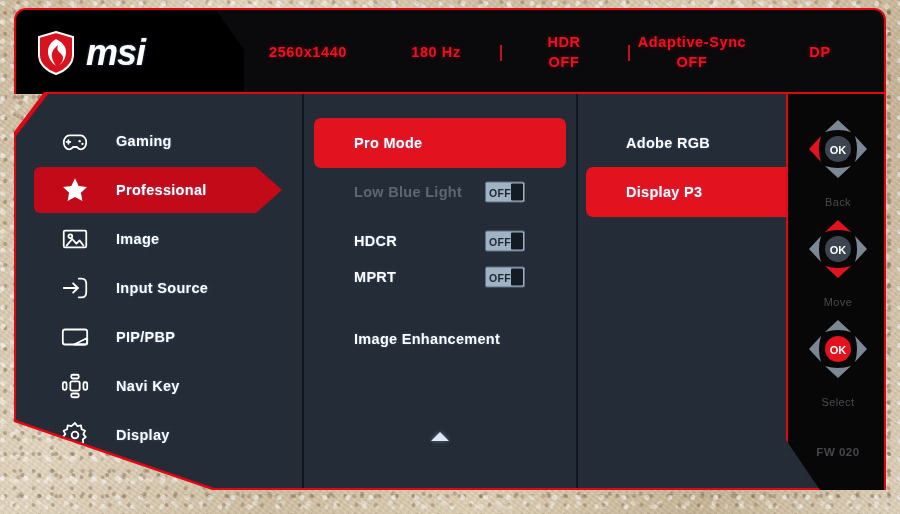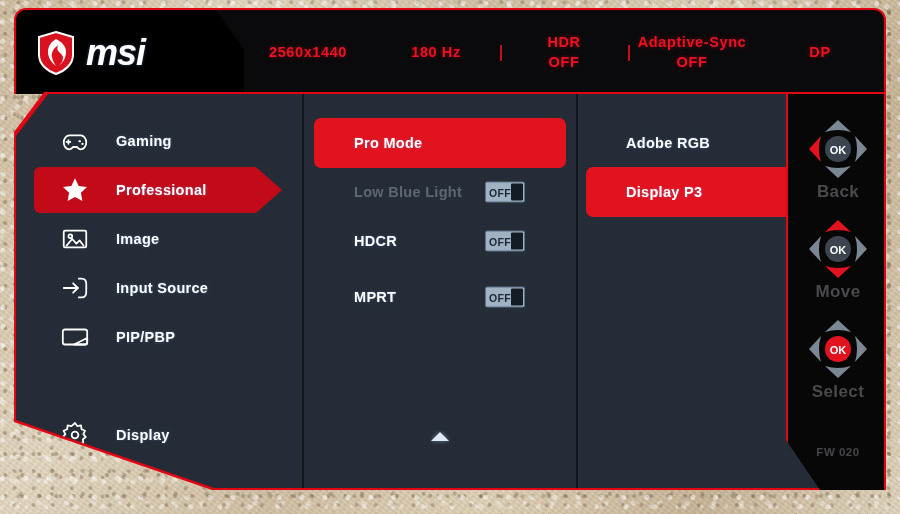--- a/index.html
+++ b/index.html
@@ -295,24 +295,24 @@
     position:absolute;
     left:0; width:100px;
     text-align:center;
   }
   .dpad{
     position:relative;
     width:62px; height:62px;
     margin:0 auto;
   }
   .nav-cap{
-    margin-top:2px;
+    margin-top:16px;
     color:#4a4a4e;
-    font-size:17px;
-    font-weight:bold;
+    font-size:11px;
+    font-weight:normal;
     letter-spacing:.4px;
   }
   #fw-label{
     position:absolute;
     left:0; width:100px;
     top:352px;
     text-align:center;
     color:#46464a;
     font-size:11.5px;
     font-weight:bold;
@@ -410,20 +410,32 @@
             </div>
             <div class="side-item" style="top: 220px;">
               <span class="ico">
                 <svg viewBox="0 0 32 32" width="30" height="30" fill="none" stroke="#ffffff" stroke-width="1.9" stroke-linecap="round" stroke-linejoin="round">
                   <rect x="3" y="8" width="26" height="16" rx="2.5"></rect>
                   <path d="M29 17v5c0 1.3-1 2-2.2 2H15z"></path>
                 </svg>
               </span>
               <span class="lbl">PIP/PBP</span>
             </div>
+            <div class="side-item" style="top: 269px;">
+              <span class="ico">
+                <svg viewBox="0 0 32 32" width="30" height="30" fill="none" stroke="#ffffff" stroke-width="1.9" stroke-linecap="round" stroke-linejoin="round">
+                  <rect x="11" y="11" width="10" height="10" rx="2"></rect>
+                  <rect x="12" y="4" width="8" height="4" rx="1.6"></rect>
+                  <rect x="12" y="24" width="8" height="4" rx="1.6"></rect>
+                  <rect x="3" y="12" width="4" height="8" rx="1.6"></rect>
+                  <rect x="25" y="12" width="4" height="8" rx="1.6"></rect>
+                </svg>
+              </span>
+              <span class="lbl">Navi Key</span>
+            </div>
             <div class="side-item" style="top: 318px;">
               <span class="ico">
                 <svg viewBox="0 0 32 32" width="30" height="30" fill="none" stroke="#ffffff" stroke-width="1.9" stroke-linecap="round" stroke-linejoin="round">
                   <circle cx="16" cy="16" r="3.6"></circle>
                   <path d="M16 3.2l2.4 3.3 4-.7.6 4 3.7 1.7-1.8 3.6 2.6 3.1-3.2 2.5.5 4-4 .5-1.9 3.6-3.6-1.8-3.6 1.8-1.9-3.6-4-.5.5-4-3.2-2.5 2.6-3.1L3.9 11.5l3.7-1.7.6-4 4 .7z"></path>
                 </svg>
               </span>
               <span class="lbl">Display</span>
             </div>
           </div>
@@ -441,26 +453,29 @@
                 <span class="knob"></span>
               </div>
             </div>
             <div class="opt-row" style="top: 122px;">
               <span class="lbl2">HDCR</span>
               <div class="toggle">
                 <span class="t-txt">OFF</span>
                 <span class="knob"></span>
               </div>
             </div>
-            <div class="opt-row" style="top: 178px; text-align: center;">
+            <div class="opt-row" style="top: 158px; text-align: center;">
               <span class="lbl2">MPRT</span>
               <div class="toggle">
                 <span class="t-txt">OFF</span>
                 <span class="knob"></span>
               </div>
+            </div>
+            <div class="opt-row" style="top: 220px;">
+              <span class="lbl2">Image Enhancement</span>
             </div>
           </div>
 
         <div id="col3">
             <div class="val-row" style="top: 24px;">
               <span class="lbl3">Adobe RGB</span>
             </div>
             <div class="val-row" style="top: 73px;">
               <div class="hl3"></div>
               <span class="lbl3">Display P3</span>

